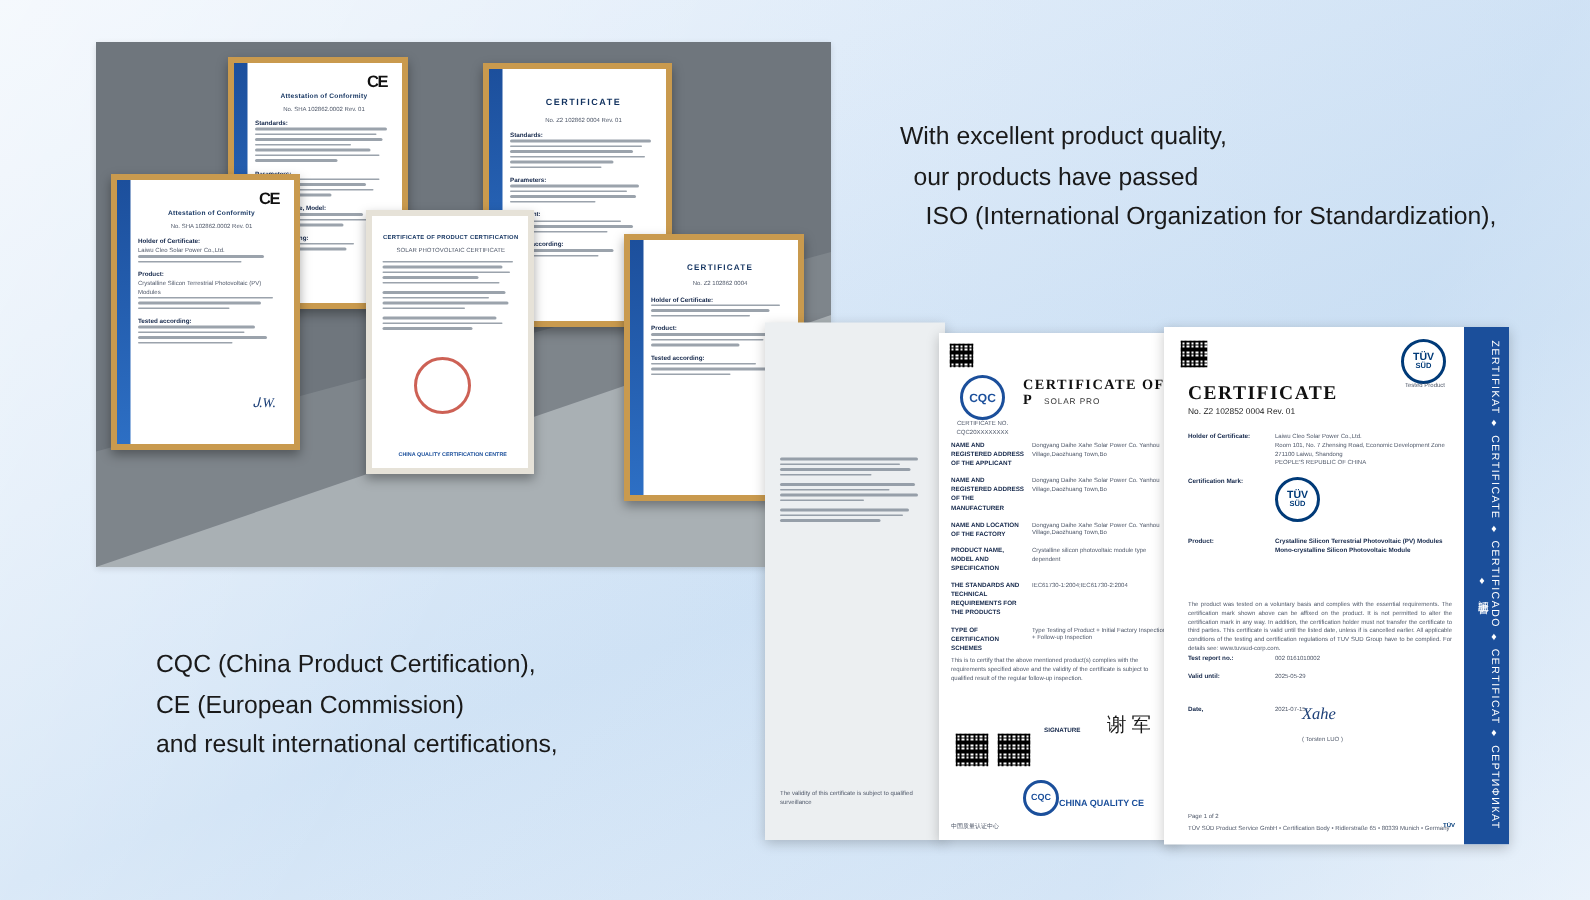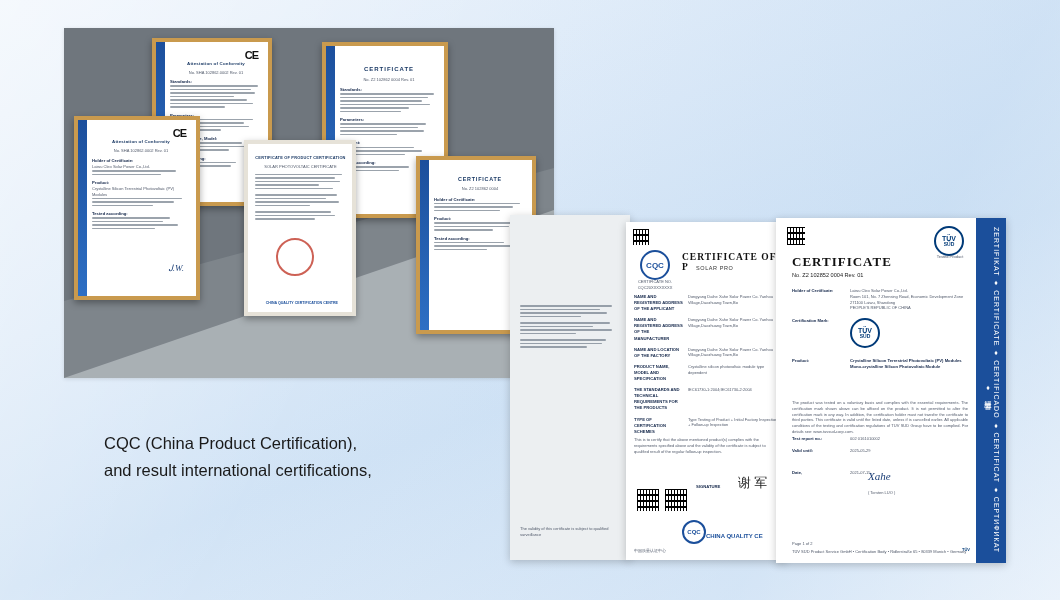--- a/index.html
+++ b/index.html
@@ -493,18 +493,24 @@
 
       <div class="sig" style="left:92px;top:252px;font-size:11px;">Xahe</div>
       <div class="tiny" style="position:absolute;left:92px;top:272px;">( Torsten LUO )</div>
 
       <div class="tiny" style="position:absolute;left:16px;bottom:16px;">Page 1 of 2</div>
       <div class="tiny" style="position:absolute;left:16px;bottom:8px;width:175px;">TÜV SÜD Product Service GmbH • Certification Body • Ridlerstraße 65 • 80339 Munich • Germany</div>
       <div class="tiny" style="position:absolute;right:36px;bottom:10px;font-weight:bold;color:#003a78;">TÜV</div>
     </div>
   </div>
 
+  <div class="text-top">
+    <div>With excellent product quality,</div>
+    <div>our products have passed</div>
+    <div>ISO (International Organization for Standardization),</div>
+  </div>
 
   <div class="text-bottom">
     <div>CQC (China Product Certification),</div>
+    <div>CE (European Commission)</div>
     <div>and result international certifications,</div>
   </div>
 </div>
 
 </body></html>

